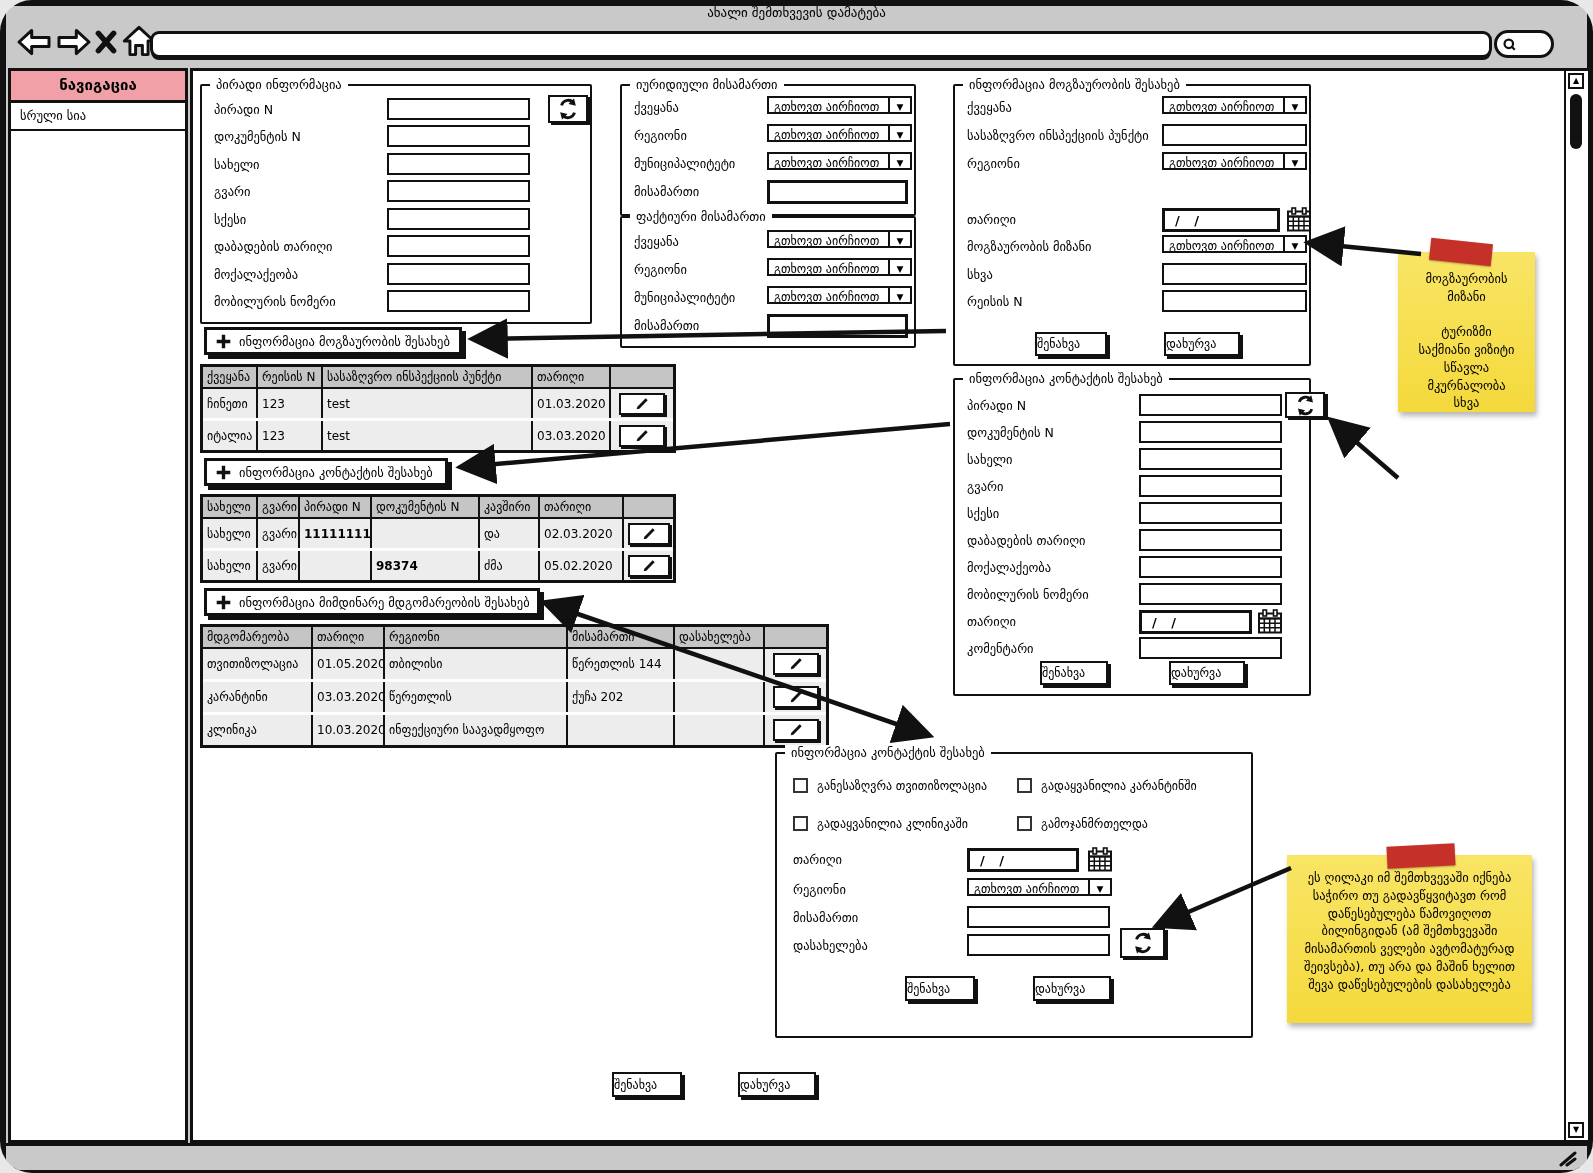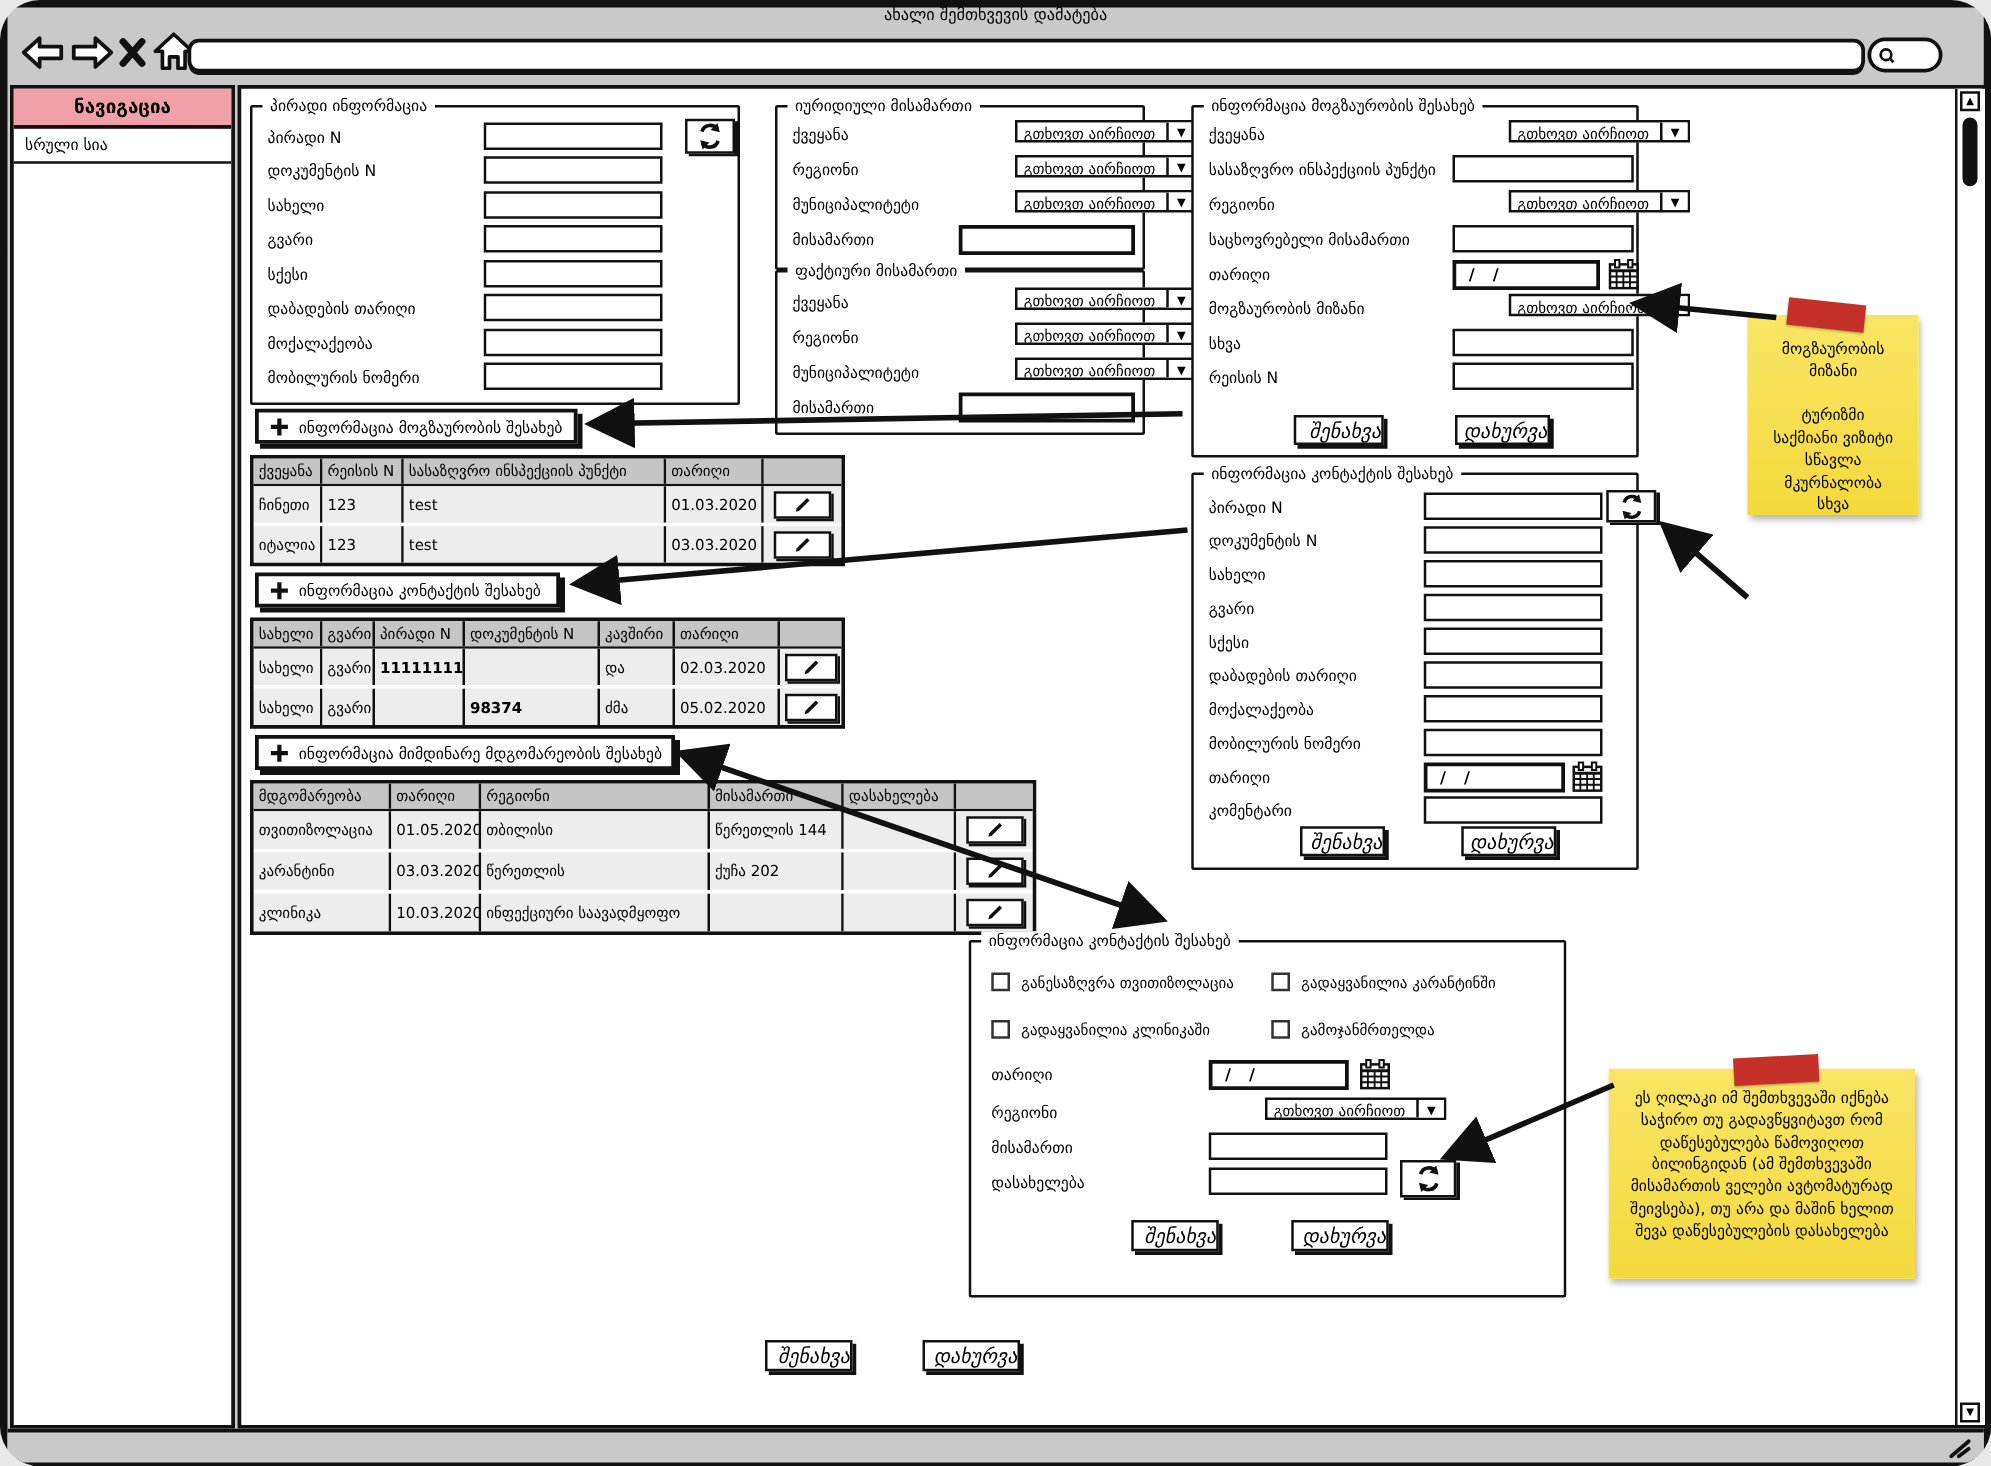--- a/index.html
+++ b/index.html
@@ -21,25 +21,25 @@
   .sc-btn{position:absolute;left:2px;width:16px;height:16px;border:2px solid #111;background:#fff;box-sizing:border-box;text-align:center;font-size:8px;line-height:12px;}
   .sc-thumb{position:absolute;left:4px;top:23px;width:12px;height:55px;background:#111;border-radius:6px;}
   .statusbar{position:absolute;left:6px;top:1143px;width:1581px;height:24px;background:#c9c9c9;border-top:3px solid #111;}
 
   
   .gbox{position:absolute;border:2px solid #111;background:#fff;border-radius:2px;box-sizing:border-box;}
   .gbox-title{position:absolute;top:-9px;left:8px;background:#fff;padding:0 6px;font-size:12.5px;white-space:nowrap;}
   .row{position:absolute;left:0;width:100%;height:26px;}
   .lbl{position:absolute;left:12px;top:4px;font-size:12.5px;white-space:nowrap;}
   .inp{position:absolute;top:0;height:22px;background:#fff;border:2px solid #111;box-sizing:border-box;font-size:13px;}
-  .dd{position:absolute;top:0;height:18px;background:#fff;border:2px solid #111;box-sizing:border-box;display:flex;margin-left:45px;}
+  .dd{position:absolute;top:0;height:18px;background:#fff;border:2px solid #111;box-sizing:border-box;display:flex;}
   .dd-text{flex:1;font-size:12px;padding:2px 0 0 5px;white-space:nowrap;overflow:hidden;}
   .dd-btn{width:20px;border-left:2px solid #111;text-align:center;font-size:9px;line-height:19px;background:#fff;}
   .datebox{position:absolute;top:0;height:24px;background:#fff;border:3px solid #111;box-sizing:border-box;font-size:13px;font-weight:bold;letter-spacing:5px;padding:2px 0 0 10px;}
-  .btn{position:absolute;background:#fff;border:2px solid #111;box-shadow:3px 3px 0 #111;font-size:16px;text-align:right;box-sizing:border-box;cursor:pointer;font-style:italic;}
+  .btn{position:absolute;background:#fff;border:2px solid #111;box-shadow:3px 3px 0 #111;font-size:12px;text-align:left;box-sizing:border-box;cursor:pointer;}
   .icon-btn{position:absolute;background:#fff;border:2px solid #111;box-shadow:3px 2px 0 #111;box-sizing:border-box;display:flex;align-items:center;justify-content:center;cursor:pointer;}
   .addbtn{position:absolute;background:#fff;border:3px solid #111;box-shadow:4px 4px 0 #111;box-sizing:border-box;display:flex;align-items:center;gap:7px;padding-left:8px;font-size:12.5px;cursor:pointer;white-space:nowrap;}
   .cb{position:absolute;width:15px;height:15px;border:2px solid #333;background:#fff;box-sizing:border-box;}
   .cb-lbl{position:absolute;font-size:12px;white-space:nowrap;}
 
   
   .tbl{position:absolute;border:3px solid #111;box-sizing:content-box;background:#ededed;}
   .trow{display:grid;}
   .trow.head{background:#c5c5c5;border-bottom:2px solid #111;}
   .trow.data + .trow.data{border-top:3px solid #fdfdfd;}
@@ -227,24 +227,20 @@
       <div class="row" style="top:38px">
           <span class="lbl">სასაზღვრო ინსპექციის პუნქტი</span>
         <div class="inp" style="left:207px;width:145px"></div>
         </div>
       <div class="row" style="top:66px">
           <span class="lbl">რეგიონი</span>
         <div class="dd" style="left:207px;width:145px">
             <span class="dd-text">გთხოვთ აირჩიოთ</span>
             <span class="dd-btn">▼</span>
           </div>
-        </div>
-      <div class="row" style="top:94px">
-          <span class="lbl">საცხოვრებელი მისამართი</span>
-        <div class="inp" style="left:207px;width:145px"></div>
         </div>
       <div class="row" style="top:122px">
           <span class="lbl">თარიღი</span>
         <div class="datebox" style="left:207px;width:118px">/ /</div>
         <svg style="position:absolute;left:331px;top:-2px" width="26" height="27" viewBox="0 0 26 26">
             <rect x="2" y="5" width="22" height="19" fill="#fff" stroke="#111" stroke-width="2"></rect>
             <rect x="6" y="1.5" width="3.5" height="6" fill="#fff" stroke="#111" stroke-width="1.6"></rect>
             <rect x="16.5" y="1.5" width="3.5" height="6" fill="#fff" stroke="#111" stroke-width="1.6"></rect>
             <line x1="2" y1="10" x2="24" y2="10" stroke="#111" stroke-width="2.4"></line>
             <path d="M7.3 10 V24 M12.7 10 V24 M18 10 V24 M2 14.7 H24 M2 19.3 H24" stroke="#111" stroke-width="1.5"></path>

